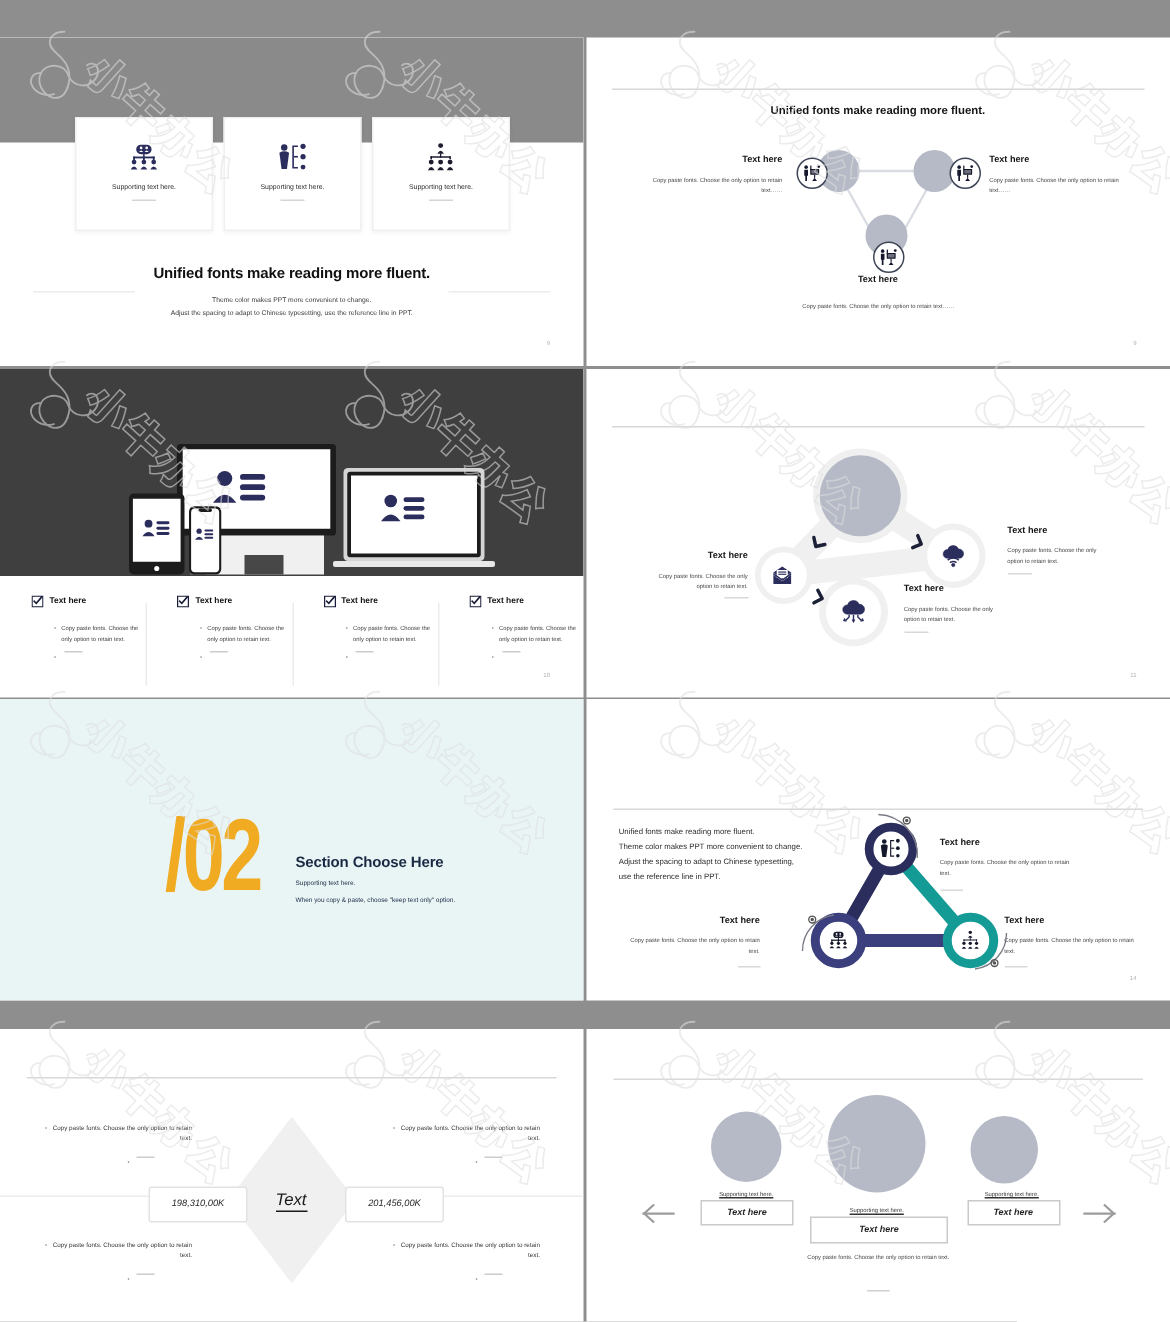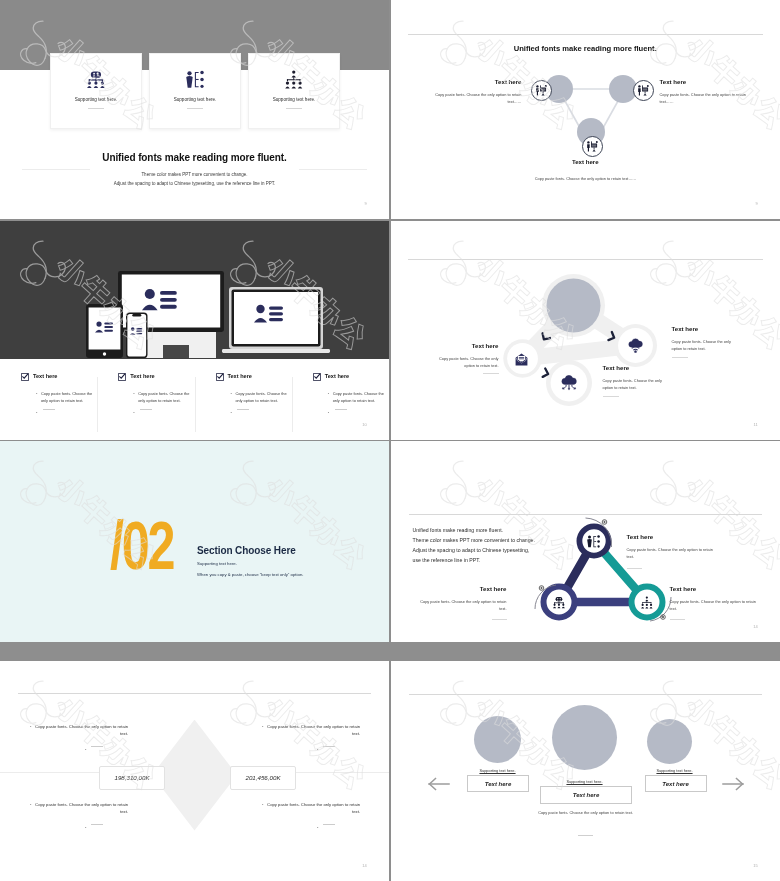--- a/index.html
+++ b/index.html
@@ -6,21 +6,21 @@
   html,body{margin:0;padding:0;}
   body{width:780px;height:881px;background:#ffffff;
        font-family:"Liberation Sans",sans-serif;overflow:hidden;
        -webkit-font-smoothing:antialiased;}
   .page{position:relative;width:780px;height:881px;background:#8e8e8e;}
 
   
   .wm{position:absolute;inset:0;pointer-events:none;z-index:40;}
 
   
-  .slide{position:absolute;overflow:hidden;background:#ffffff;}
+  .slide{position:absolute;overflow:hidden;background:#ffffff;margin-top:25px;}
   .s-l{left:0;width:389px;}
   .s-r{left:390.5px;width:389.5px;}
   .r1{top:0;height:219px;}
   .r2{top:220.5px;height:219px;}
   .r3{top:440.5px;height:201px;}
   .r4{top:660.5px;height:220.5px;}
 
   .pg-num{position:absolute;right:22px;bottom:13px;font-size:4px;color:#b0b0b0;letter-spacing:.2px;}
   .hdr-rule{position:absolute;height:1px;background:#d8d8d8;}
 
@@ -552,20 +552,23 @@
     <div class="bd" style="left:279px;top:157px;width:88px;">Copy paste fonts. Choose the only option to retain text.</div>
     <div style="position:absolute;left:279px;top:178px;width:15px;height:.7px;background:#d8d8d8"></div>
 
     <div class="pg-num">14</div>
   </div>
 
   <div class="slide s-l r4">
     <div class="hdr-rule s15-rule"></div>
     <div class="s15-mid"></div>
     <div class="s15-dia"></div>
+    <div class="s15-txt">
+      <u>Text</u>
+    </div>
 
     <div class="s15-box" style="left:99px;top:105px;width:64px;">198,310,00K</div>
     <div class="s15-box" style="left:230px;top:105px;width:64px;">201,456,00K</div>
 
     <div style="position:absolute;left:30px;top:62px;width:98px">
       <div class="s15-bl">
         <span class="dot">•</span>
         <span class="tx" style="text-align:right">Copy paste fonts. Choose the only option to retain text.</span>
       </div>
       <div class="s15-bl" style="margin-top:8px;padding-left:55px">

